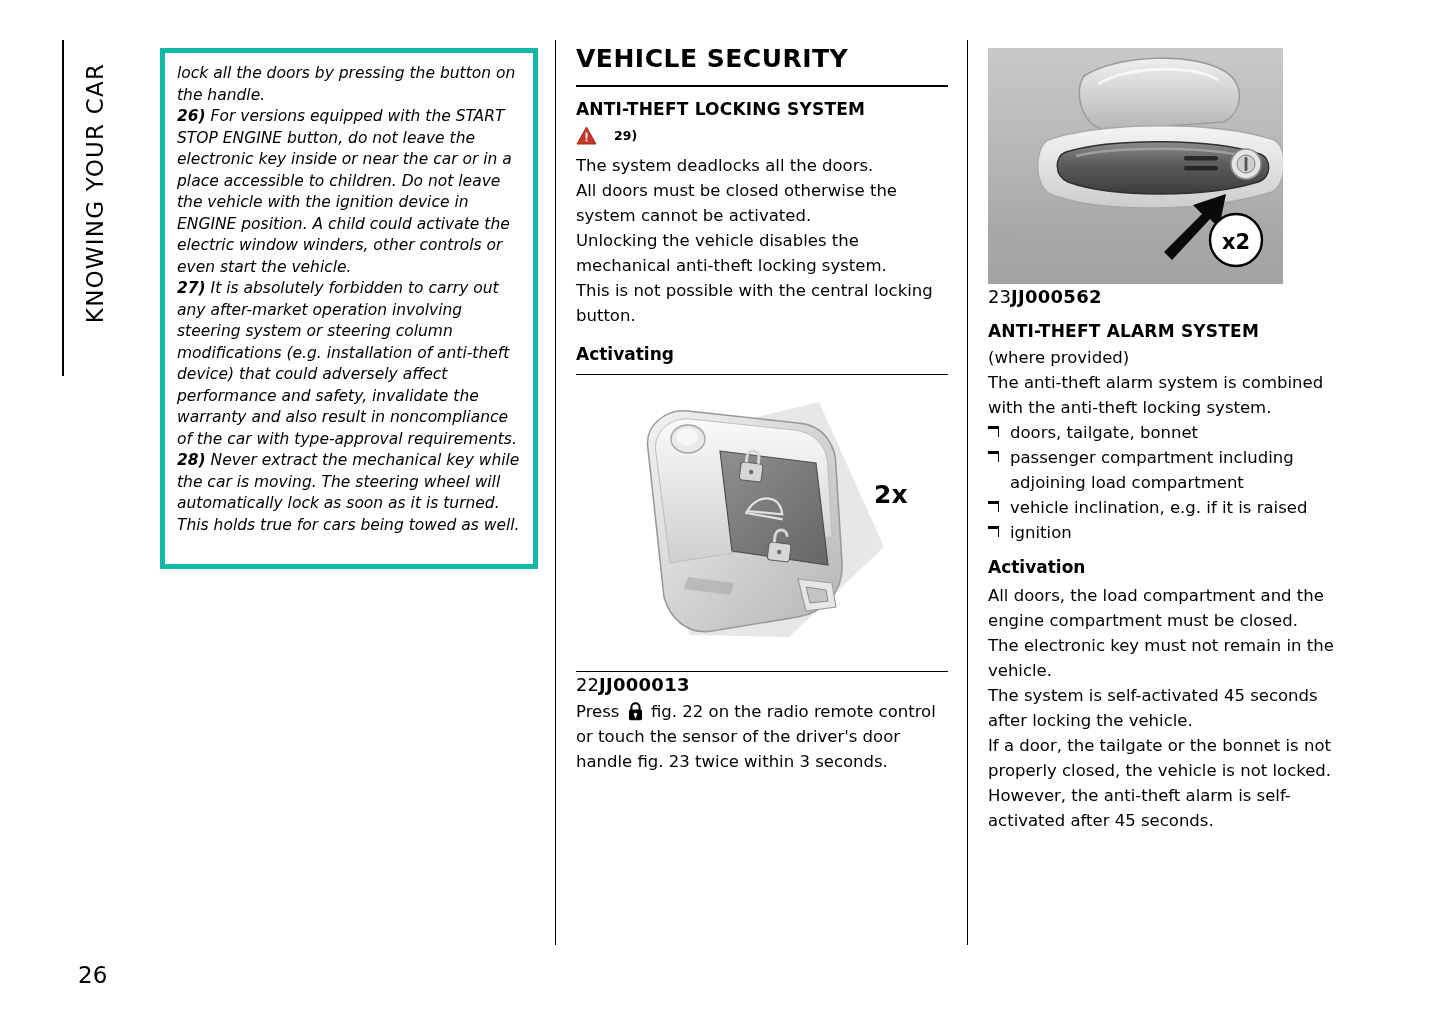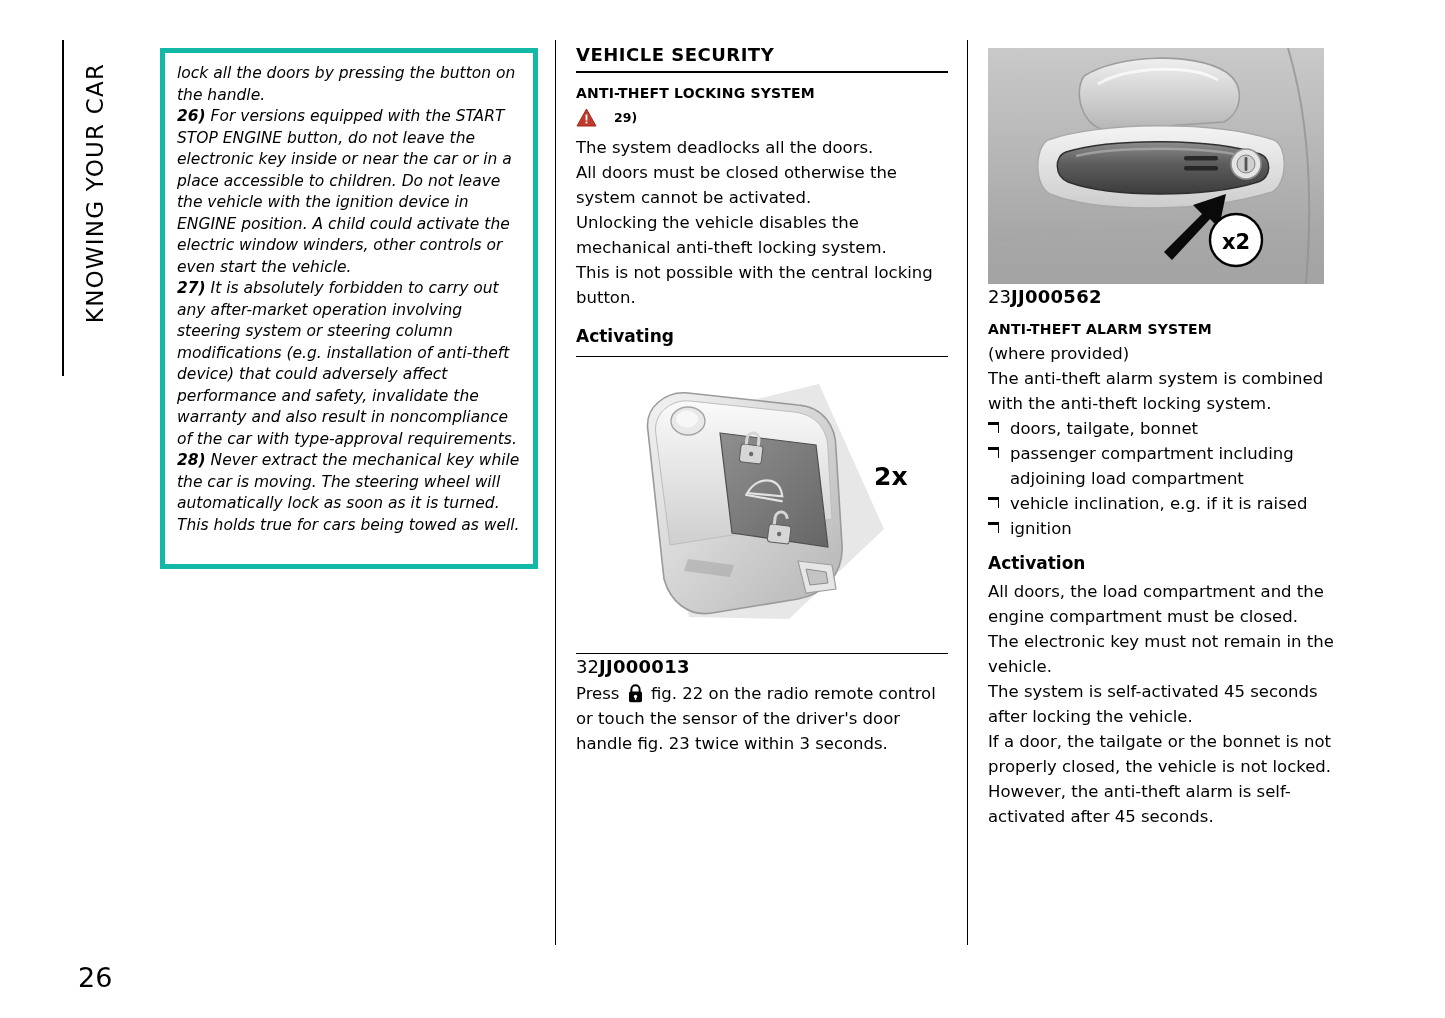--- a/index.html
+++ b/index.html
@@ -88,31 +88,31 @@
   
   .col2 {
     position: absolute;
     left: 576px;
     top: 44px;
     width: 372px;
   }
   h1.section {
     font-family: "DejaVu Sans", sans-serif;
     font-weight: bold;
-    font-size: 18px;
+    font-size: 25px;
     letter-spacing: 0.5px;
     margin: 0 0 4px 0;
-    padding: 0 0 6px 0;
+    padding: 0 0 12px 0;
     border-bottom: 2px solid #000;
     width: 372px;
   }
   h2.sub {
     font-family: "DejaVu Sans", sans-serif;
     font-weight: bold;
-    font-size: 14px;
+    font-size: 17px;
     letter-spacing: 0.2px;
     margin: 12px 0 4px 0;
   }
   h3.sub2 {
     font-family: "DejaVu Sans", sans-serif;
     font-weight: bold;
     font-size: 17px;
     margin: 16px 0 6px 0;
   }
   .body-text {
@@ -172,21 +172,21 @@
   }
 
   
   .col3 {
     position: absolute;
     left: 988px;
     top: 48px;
     width: 372px;
   }
   .fig23-img {
-    width: 336px;
+    width: 295px;
     height: 236px;
     position: relative;
     overflow: hidden;
     background: #a16207;
   }
   .bullet-line {
     font-size: 16.5px;
     line-height: 25px;
     margin: 0;
     padding-left: 22px;
@@ -207,21 +207,21 @@
     left: 0; top: 0;
     width: 11px; height: 1.5px;
     background: #000;
   }
 
   
   .page-number {
     position: absolute;
     left: 78px;
     top: 962px;
-    font-size: 27px;
+    font-size: 23px;
     font-family: "DejaVu Sans", sans-serif;
   }
 </style>
 </head>
 <body>
 
 <div class="page">
 
   <div class="chapter-rule"></div>
   <div class="chapter-tab">
@@ -322,21 +322,21 @@
             <path d="M214 192 L248 196 L252 220 L222 224 Z" fill="#e6e6e6" stroke="#9e9e9e" stroke-width="1.2"></path>
             <path d="M222 200 L242 203 L244 214 L226 216 Z" fill="#c4c4c4" stroke="#8d8d8d" stroke-width="1"></path>
           </g>
 
           <text x="298" y="124" font-family="DejaVu Sans, sans-serif" font-size="25" font-weight="bold" fill="#000" id="fig22-label">2x</text>
         </svg>
         
       </div>
       <div class="fig-rule-bot"></div>
       <div class="fig-caption">
-        <span>32</span>
+        <span>22</span>
         <span class="code">JJ000013</span>
       </div>
     </div>
 
     <div class="press-line">
       <span>Press</span>
       <span class="lock-glyph">
         <svg width="15" height="19" viewBox="0 0 15 19">
           <path d="M3.4 8 L3.4 5.4 A4.1 4.1 0 0 1 11.6 5.4 L11.6 8" fill="none" stroke="#000" stroke-width="2"></path>
           <rect x="1" y="7.6" width="13" height="10.6" rx="1.6" fill="#000"></rect>

